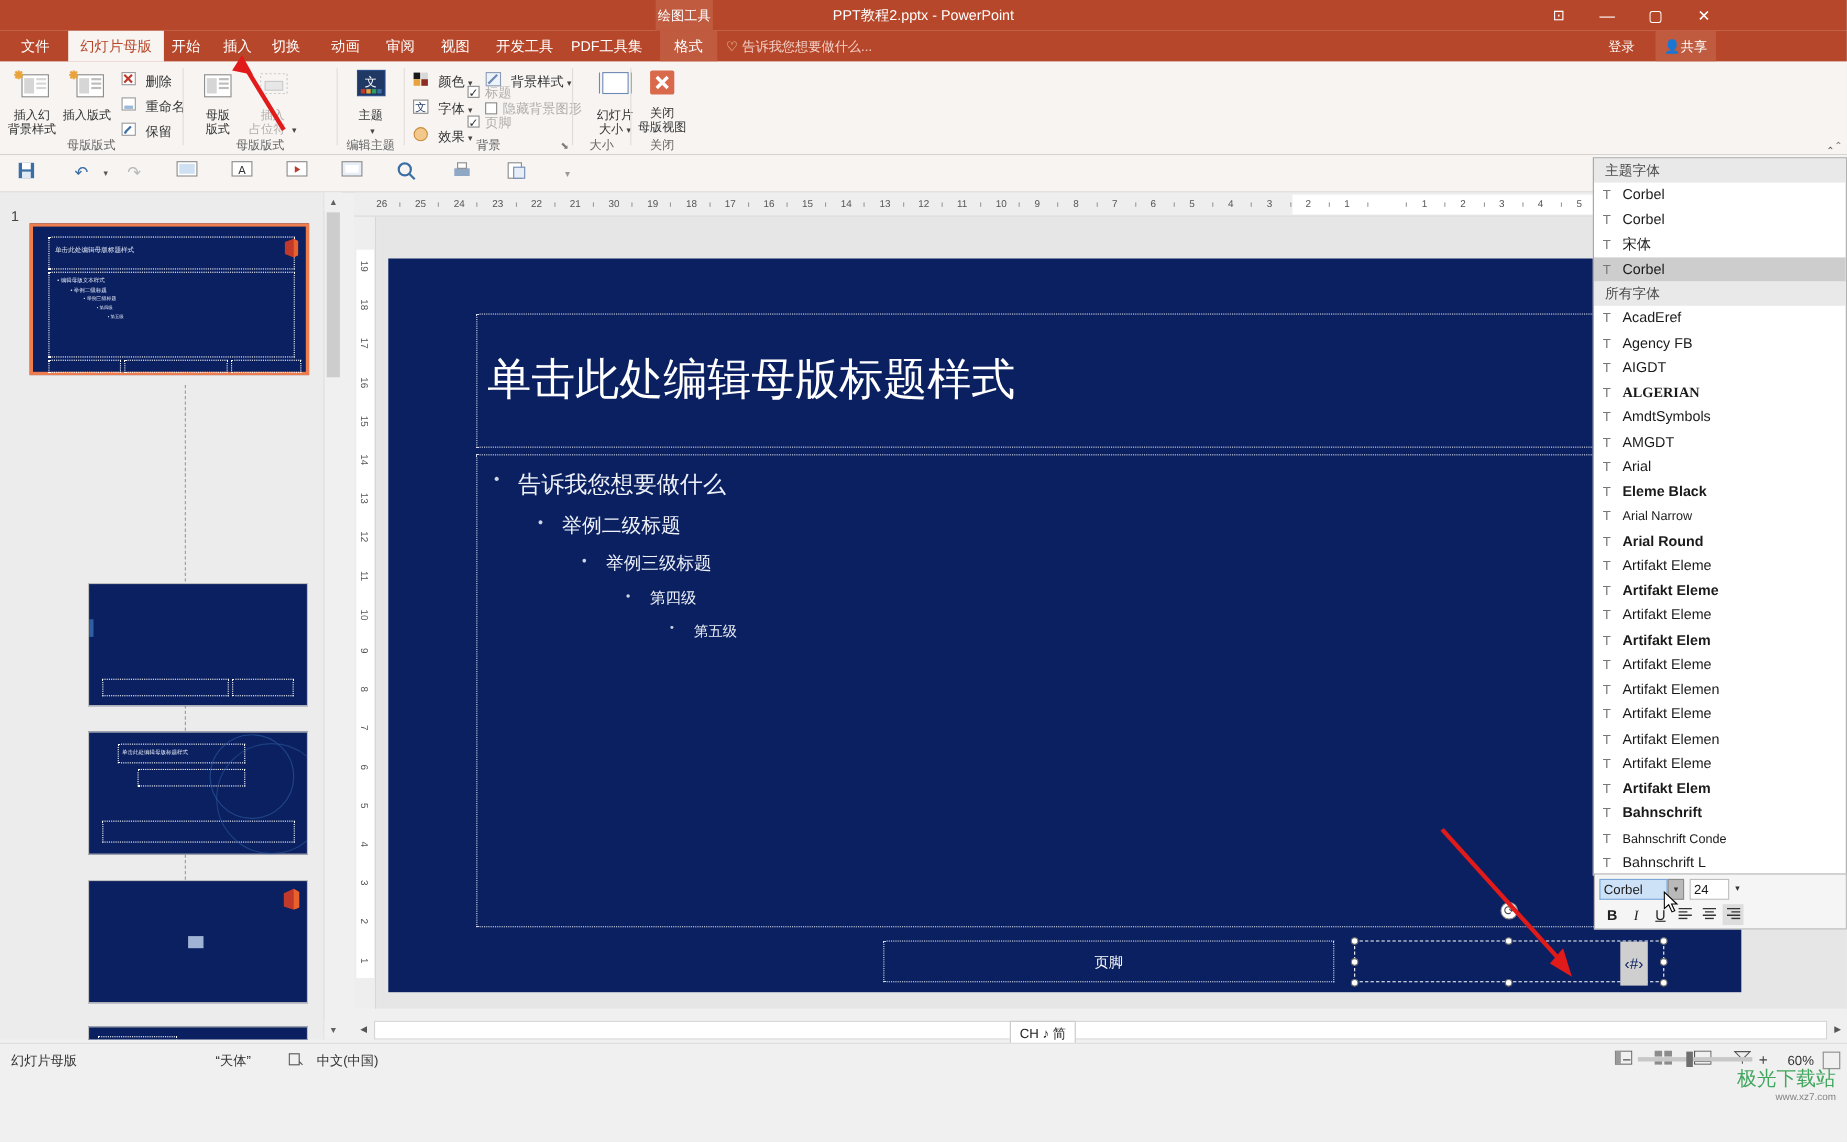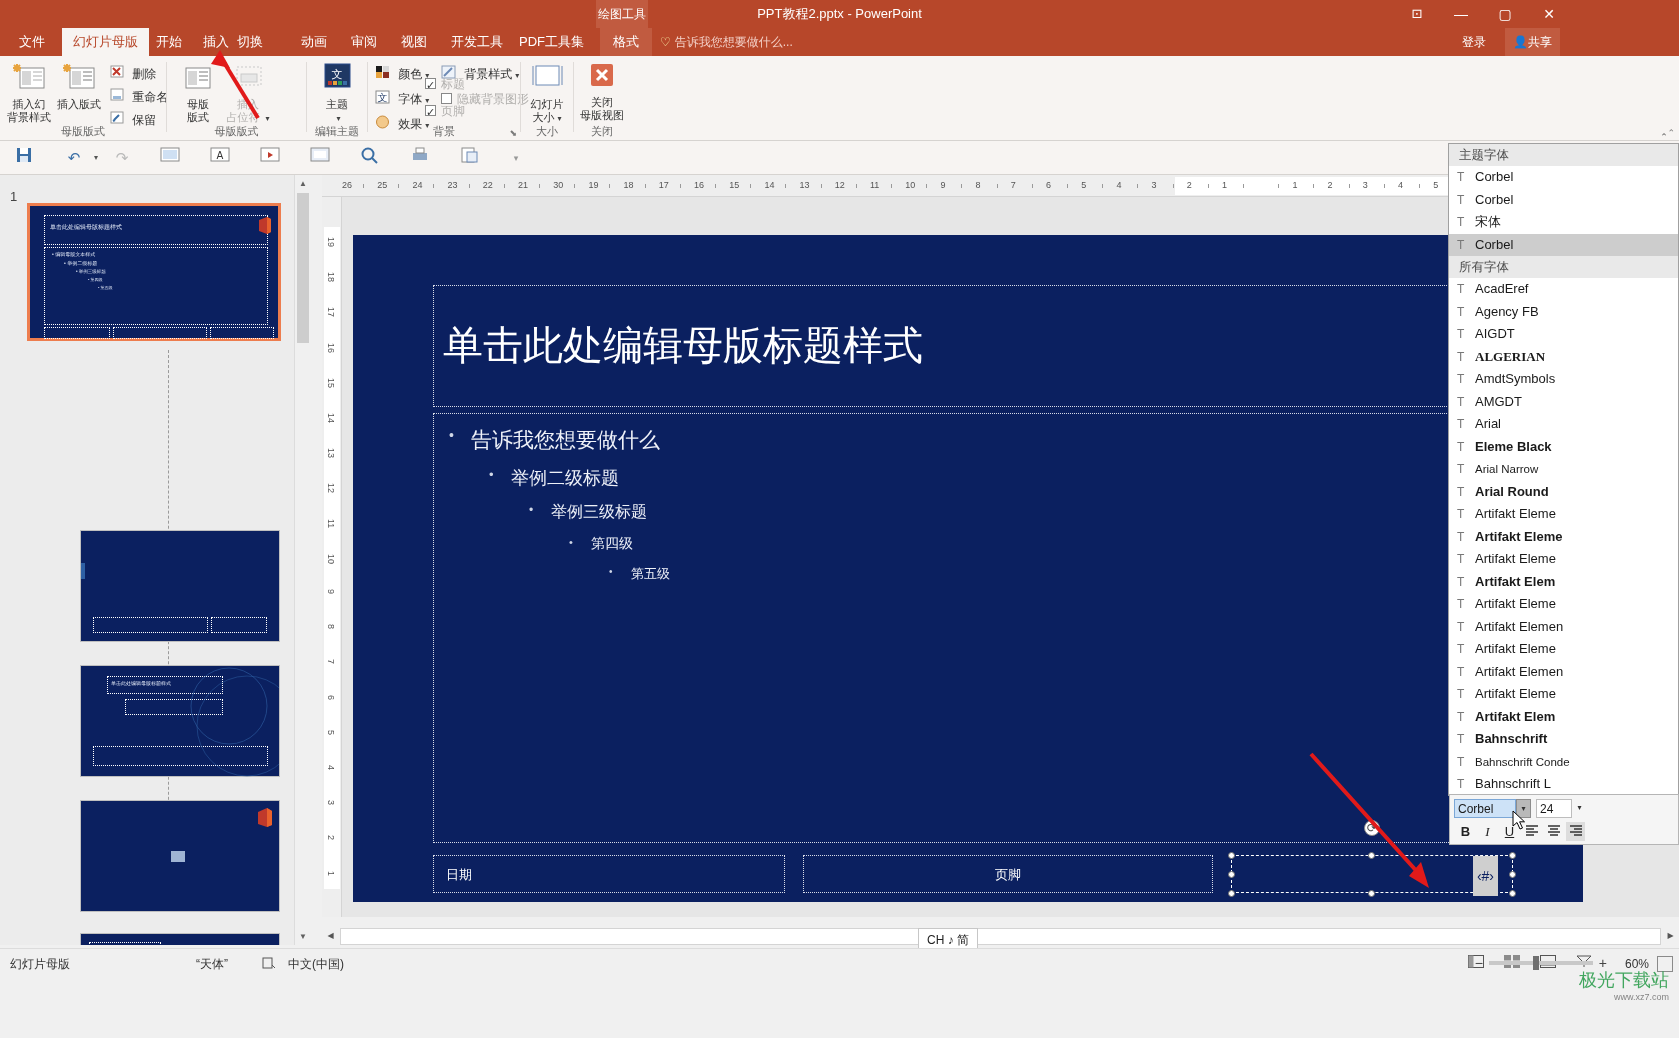--- a/index.html
+++ b/index.html
@@ -289,21 +289,21 @@
   <div class="win-btn" id="win-min">—</div>
   <div class="win-btn" id="win-max">▢</div>
   <div class="win-btn" id="win-close">✕</div>
 </div>
 
 <div id="ribbon-tabs">
     <div class="rtab" style="left: 8px;">文件</div>
     <div class="rtab active" style="left: 62px;">幻灯片母版</div>
     <div class="rtab" style="left: 145px;">开始</div>
     <div class="rtab" style="left: 192px;">插入</div>
-    <div class="rtab" style="left: 226px;">切换</div>
+    <div class="rtab" style="left: 236px;">切换</div>
     <div class="rtab" style="left: 290px;">动画</div>
     <div class="rtab" style="left: 340px;">审阅</div>
     <div class="rtab" style="left: 390px;">视图</div>
     <div class="rtab" style="left: 440px;">开发工具</div>
     <div class="rtab" style="left: 508px;">PDF工具集</div>
     <div class="rtab ctx" style="left: 600px; width: 52px; padding: 0px;">格式</div>
   </div>
 <div id="tellme">
   <span class="bulb">♡</span><span>告诉我您想要做什么...</span>
 </div>
@@ -465,21 +465,21 @@
     </div>
     <div class="chk dis" style="left:73px;top:33px">
       <span class="chkbox"></span><span>隐藏背景图形</span>
     </div>
     <div class="group-label" style="left:0;width:152px">背景</div>
     <div style="position:absolute;right:3px;bottom:3px;font-size:9px;color:#7a7a7a">⬊</div>
   </div>
   <div class="group-sep" style="left:520px"></div>
 
   <div class="group" style="left:521px;width:52px">
-    <div class="bigbtn" style="left:0;top:6px">
+    <div class="bigbtn" style="left:12px;top:6px">
       <span class="gl">
         <svg width="40" height="30" viewBox="0 0 40 30">
             <rect x="9" y="4" width="23" height="19" fill="#fff" stroke="#6d8ab5"></rect>
             <path d="M6 4 l0 19 M35 4 l0 19" stroke="#6d8ab5"></path>
           </svg>
       </span>
       <span>幻灯片</span><br>
       <span>大小</span><span class="caret">▾</span>
     </div>
     <div class="group-label" style="left:0;width:52px">大小</div>
@@ -735,21 +735,20 @@
 
     <div class="sph" style="left:80px;top:178px;width:1080px;height:430px"></div>
     <div id="slide-body">
       <div class="lvl" id="l1"><span class="bullet" style="left:16px;top:17px;font-size:14px">•</span><span>告诉我您想要做什么</span></div>
       <div class="lvl" id="l2"><span class="bullet" style="left:56px;top:13px;font-size:13px">•</span><span>举例二级标题</span></div>
       <div class="lvl" id="l3"><span class="bullet" style="left:96px;top:13px;font-size:12px">•</span><span>举例三级标题</span></div>
       <div class="lvl" id="l4"><span class="bullet" style="left:136px;top:13px;font-size:11px">•</span><span>第四级</span></div>
       <div class="lvl" id="l5"><span class="bullet" style="left:176px;top:13px;font-size:10px">•</span><span>第五级</span></div>
     </div>
 
-    <div class="bottom-ph" id="ph-date">日期</div>
     <div class="bottom-ph" id="ph-footer">页脚</div>
     <div class="bottom-ph selected" id="ph-slidenum">
       <span id="slidenum-text">‹#›</span>
     </div>
 
     <div id="rotate-handle" style="left:1011px;top:585px">⟳</div>
     <div class="handle" style="left:875px;top:617px"></div>
     <div class="handle" style="left:1015px;top:617px"></div>
     <div class="handle" style="left:1156px;top:617px"></div>
     <div class="handle" style="left:875px;top:636px"></div>

